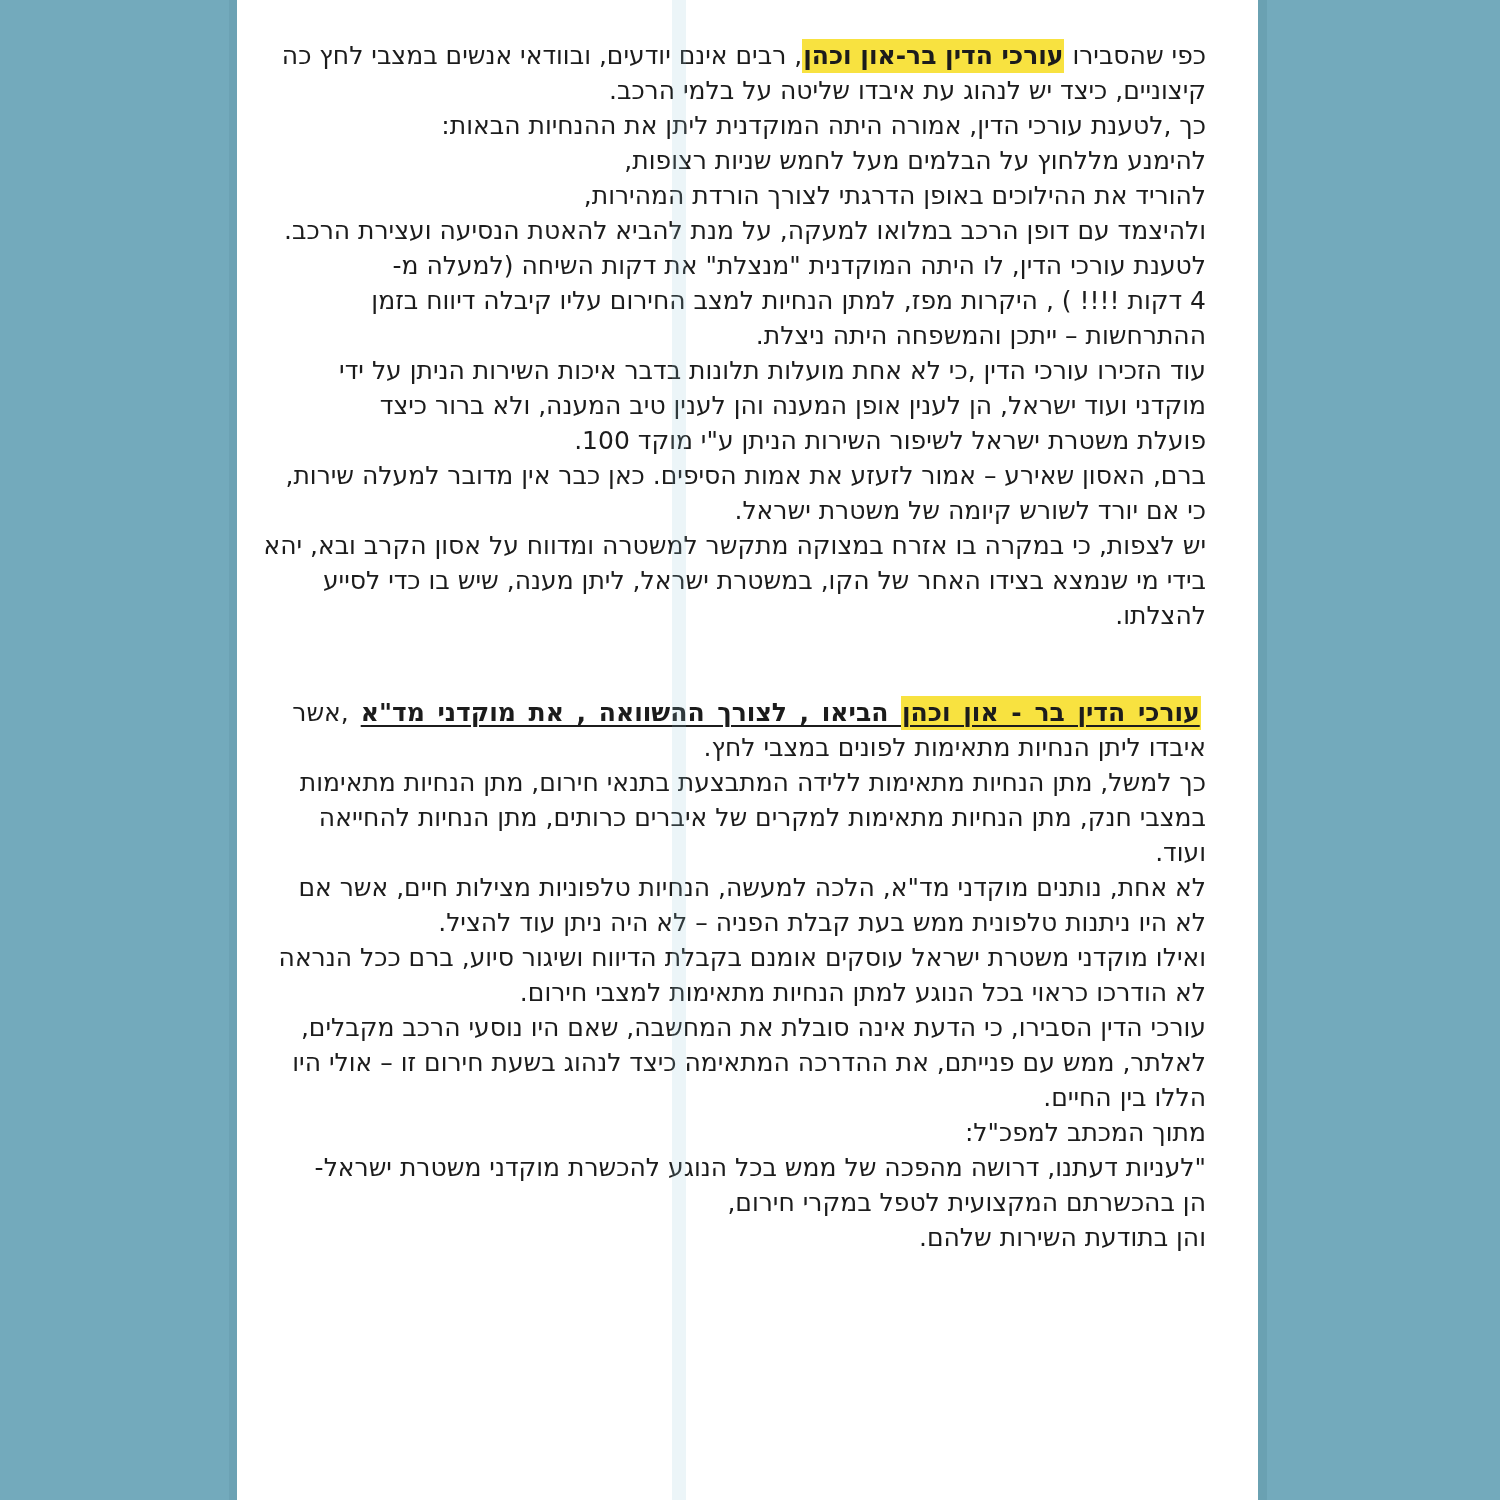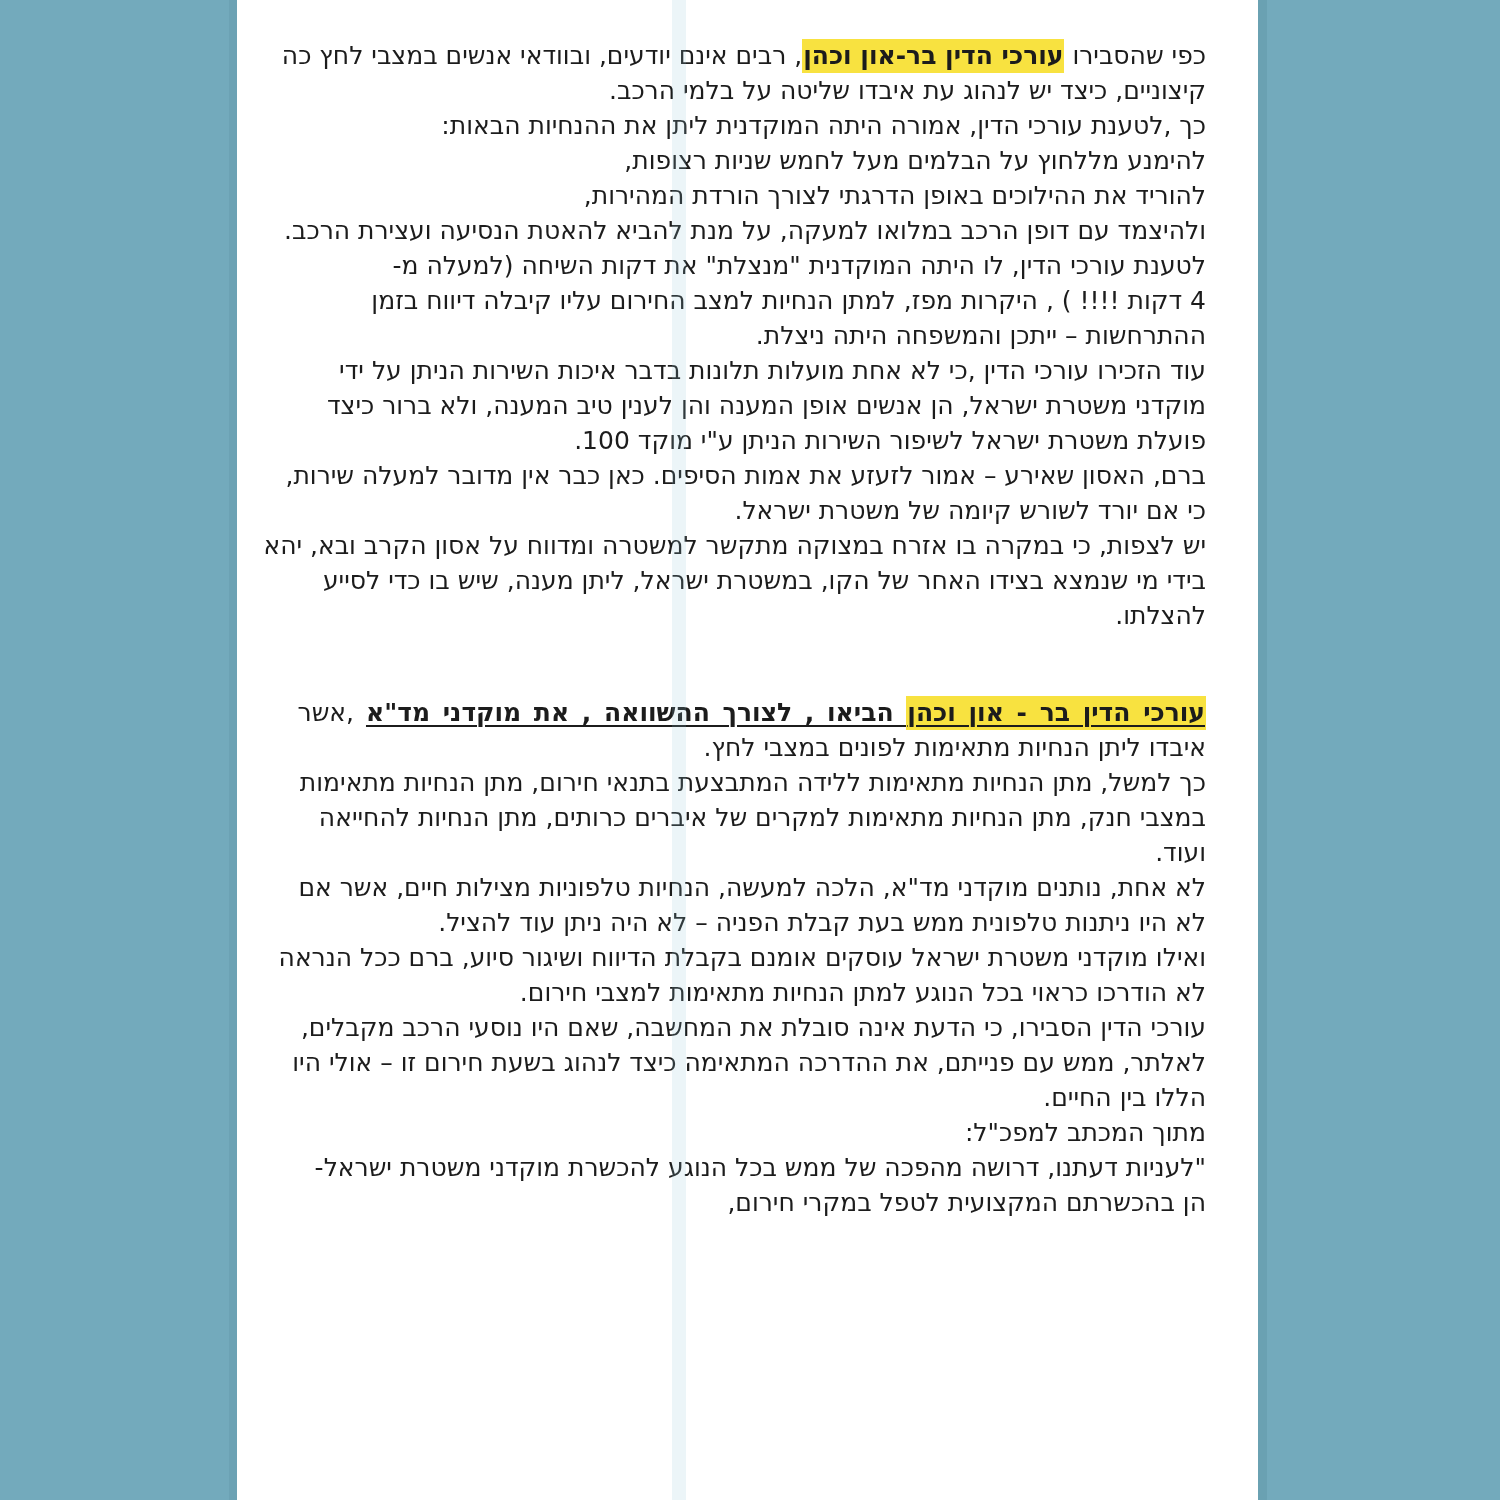--- a/index.html
+++ b/index.html
@@ -60,21 +60,21 @@
   .seg-hl {
     font-weight: bold;
     background: var(--hl, #f8e240);
     padding: 2px 1px 3px 1px;
   }
   .seg-u  {
     text-decoration: underline;
     text-decoration-thickness: 2px;
     text-underline-offset: 4px;
   }
-  .kind-heading .line:first-child { word-spacing: 4px; }
+  .kind-heading .line:first-child { word-spacing: 4px; text-align: center; }
 </style>
 </head>
 <body>
 
 <div class="stage">
   <div class="edge left"></div>
   <div class="edge right"></div>
   <div class="paper">
     <div id="doc" dir="rtl">
         <div class="para kind-paragraph">
@@ -85,21 +85,21 @@
           <div class="line"><span class="seg-r">כך ,לטענת עורכי הדין, אמורה היתה המוקדנית ליתן את ההנחיות הבאות:</span></div>
         </div>
         <div class="para kind-paragraph">
           <div class="line"><span class="seg-r">להימנע מללחוץ על הבלמים מעל לחמש שניות רצופות,</span></div>
           <div class="line"><span class="seg-r">להוריד את ההילוכים באופן הדרגתי לצורך הורדת המהירות,</span></div>
           <div class="line"><span class="seg-r">ולהיצמד עם דופן הרכב במלואו למעקה, על מנת להביא להאטת הנסיעה ועצירת הרכב.</span></div>
           <div class="line"><span class="seg-r">לטענת עורכי הדין, לו היתה המוקדנית "מנצלת" את דקות השיחה (למעלה מ-</span></div>
           <div class="line"><span class="seg-r">4 דקות !!!! ) , היקרות מפז, למתן הנחיות למצב החירום עליו קיבלה דיווח בזמן</span></div>
           <div class="line"><span class="seg-r">ההתרחשות – ייתכן והמשפחה היתה ניצלת.</span></div>
           <div class="line"><span class="seg-r">עוד הזכירו עורכי הדין ,כי לא אחת מועלות תלונות בדבר איכות השירות הניתן על ידי</span></div>
-          <div class="line"><span class="seg-r">מוקדני משטרת ישראל, הן אנשים אופן המענה והן לענין טיב המענה, ולא ברור כיצד</span></div>
+          <div class="line"><span class="seg-r">מוקדני ועוד ישראל, הן לענין אופן המענה והן לענין טיב המענה, ולא ברור כיצד</span></div>
           <div class="line"><span class="seg-r">פועלת משטרת ישראל לשיפור השירות הניתן ע"י מוקד 100.</span></div>
         </div>
         <div class="para kind-paragraph">
           <div class="line"><span class="seg-r">ברם, האסון שאירע – אמור לזעזע את אמות הסיפים. כאן כבר אין מדובר למעלה שירות,</span></div>
           <div class="line"><span class="seg-r">כי אם יורד לשורש קיומה של משטרת ישראל.</span></div>
           <div class="line"><span class="seg-r">יש לצפות, כי במקרה בו אזרח במצוקה מתקשר למשטרה ומדווח על אסון הקרב ובא, יהא</span></div>
           <div class="line"><span class="seg-r">בידי מי שנמצא בצידו האחר של הקו, במשטרת ישראל, ליתן מענה, שיש בו כדי לסייע</span></div>
           <div class="line"><span class="seg-r">להצלתו.</span></div>
         </div>
         <div class="para kind-heading">
@@ -115,17 +115,18 @@
           <div class="line"><span class="seg-r">לא אחת, נותנים מוקדני מד"א, הלכה למעשה, הנחיות טלפוניות מצילות חיים, אשר אם</span></div>
           <div class="line"><span class="seg-r">לא היו ניתנות טלפונית ממש בעת קבלת הפניה – לא היה ניתן עוד להציל.</span></div>
           <div class="line"><span class="seg-r">ואילו מוקדני משטרת ישראל עוסקים אומנם בקבלת הדיווח ושיגור סיוע, ברם ככל הנראה</span></div>
           <div class="line"><span class="seg-r">לא הודרכו כראוי בכל הנוגע למתן הנחיות מתאימות למצבי חירום.</span></div>
           <div class="line"><span class="seg-r">עורכי הדין הסבירו, כי הדעת אינה סובלת את המחשבה, שאם היו נוסעי הרכב מקבלים,</span></div>
           <div class="line"><span class="seg-r">לאלתר, ממש עם פנייתם, את ההדרכה המתאימה כיצד לנהוג בשעת חירום זו –  אולי היו</span></div>
           <div class="line"><span class="seg-r">הללו בין החיים.</span></div>
           <div class="line"><span class="seg-r">מתוך המכתב למפכ"ל:</span></div>
           <div class="line"><span class="seg-r">"לעניות דעתנו, דרושה מהפכה של ממש בכל הנוגע להכשרת מוקדני משטרת ישראל-</span></div>
           <div class="line"><span class="seg-r">הן בהכשרתם המקצועית לטפל במקרי חירום,</span></div>
+          <div class="line"><span class="seg-r">והן בתודעת השירות שלהם.</span></div>
         </div>
       </div>
   </div>
   <div class="scan-streak" style="left:672px; width:14px;"></div>
 </div>
 
 </body></html>

